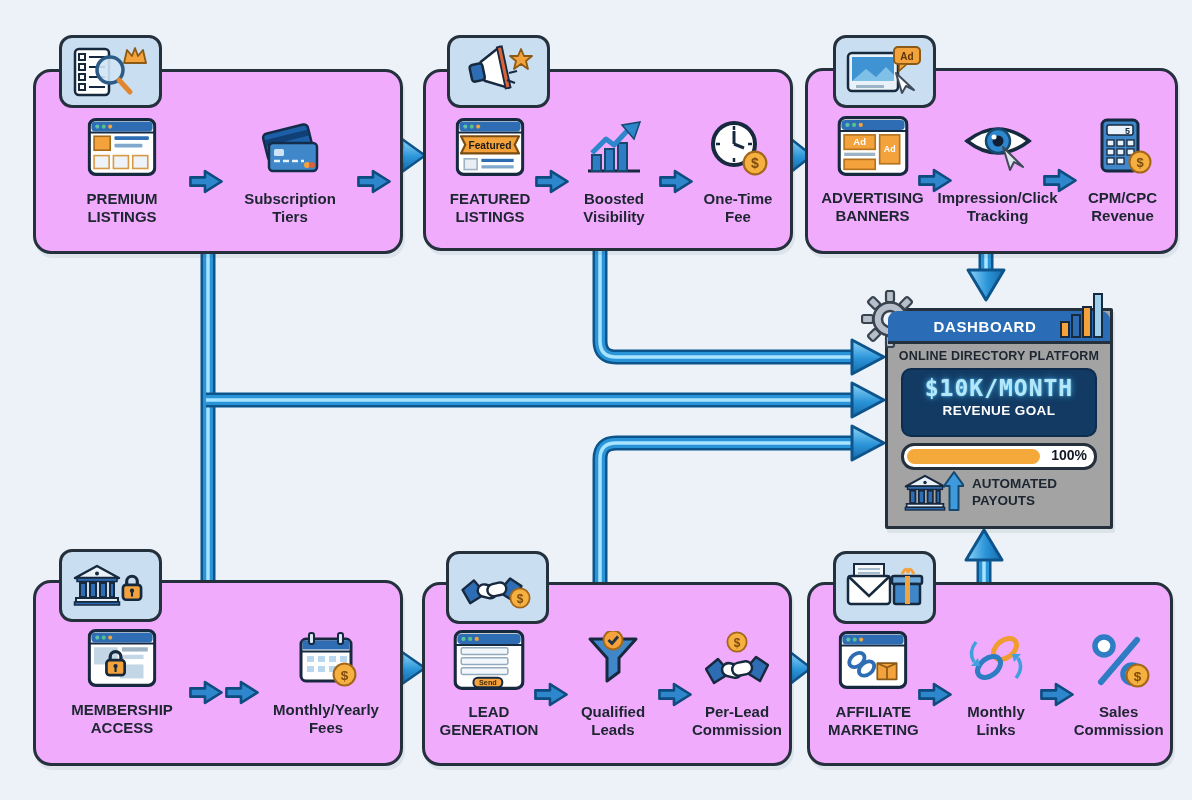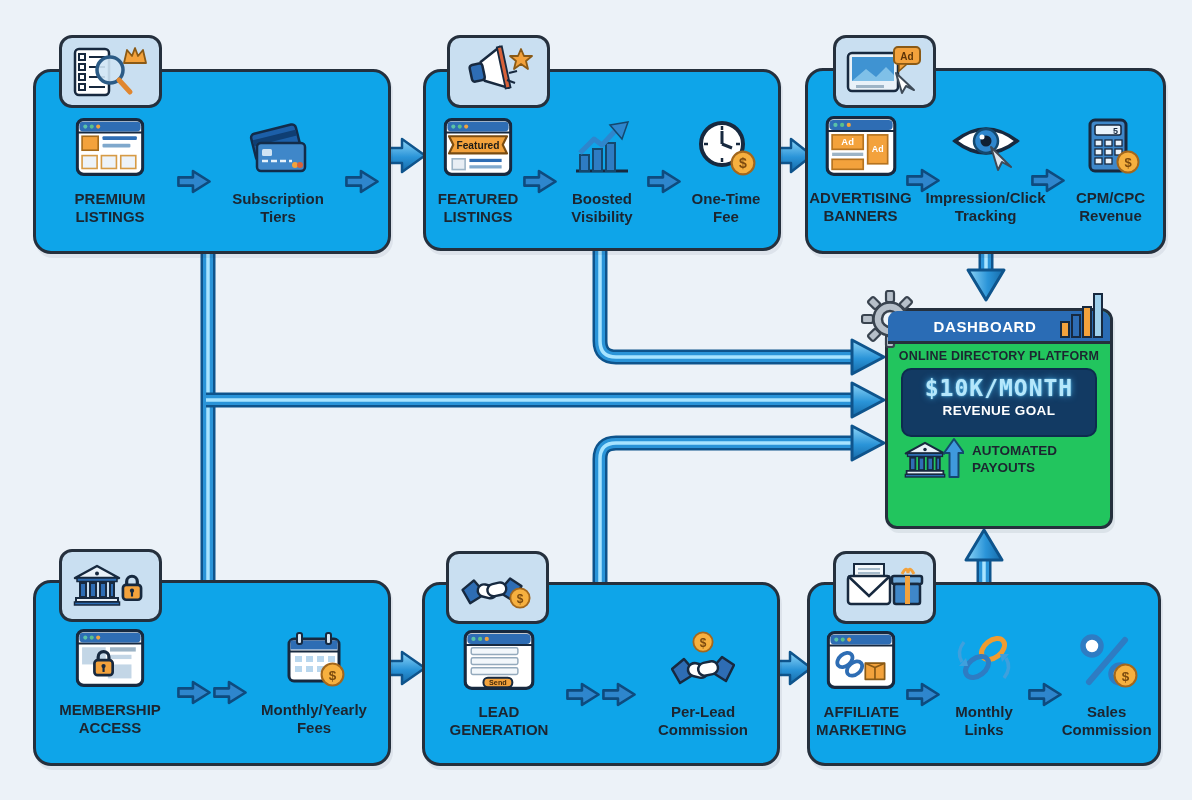--- a/index.html
+++ b/index.html
@@ -6,33 +6,33 @@
   body{font-family:"Liberation Sans",sans-serif;}
   #canvas{position:relative;width:1192px;height:800px;background:#ecf2f8;overflow:hidden;}
   svg{display:block;}
   .pipes{position:absolute;left:0;top:0;z-index:0;}
   .p-out{fill:none;stroke:#0e548c;stroke-width:15;}
   .p-mid{fill:none;stroke:#2a94d8;stroke-width:10;}
   .p-in{fill:none;stroke:#a8e4ff;stroke-width:3.5;}
   .ahead{stroke:#0e548c;stroke-width:3;stroke-linejoin:round;}
   .barrow{stroke:#0e548c;stroke-width:2.5;stroke-linejoin:round;}
 
-  .flow-box{position:absolute;background:#0ea5e9;border:3.5px solid #25303d;border-radius:18px;
-    z-index:1;box-shadow:2px 4px 0 rgba(30,45,70,0.07);}
+  .flow-box{position:absolute;background:#f0abfc;border:3.5px solid #25303d;border-radius:18px;
+    z-index:1;box-shadow:2px 4px 0 rgba(30,45,70,0.07);padding-left:12px;}
   .badge{position:absolute;width:97px;height:67px;background:#c9dff1;border:3px solid #25303d;
     border-radius:13px;display:flex;align-items:center;justify-content:center;z-index:3;}
   .items{display:flex;align-items:flex-start;padding:34px 8px 0 8px;}
   .item{flex:1 1 0;min-width:0;display:flex;flex-direction:column;align-items:center;}
   .icon{height:82px;display:flex;align-items:center;justify-content:center;}
   .label{margin-top:2px;font-size:15px;font-weight:bold;color:#1c2530;text-align:center;
     line-height:1.22;white-space:pre-line;}
   .marrow{flex:0 0 auto;width:36px;height:27px;margin-top:62px;}
 
-  .dashboard{position:absolute;left:885px;top:308px;width:222px;height:215px;background:#22c55e;
-    border:3.5px solid #25303d;border-radius:12px;z-index:2;box-shadow:2px 4px 0 rgba(30,45,70,0.08);}
+  .dashboard{position:absolute;left:885px;top:308px;width:222px;height:215px;background:#a3a3a3;
+    border:3.5px solid #25303d;border-radius:2px;z-index:2;box-shadow:2px 4px 0 rgba(30,45,70,0.08);}
   .dash-header{position:relative;height:30px;background:#2a6cb5;border-radius:9px 9px 0 0;
     border-bottom:3px solid #25303d;display:flex;align-items:center;justify-content:center;}
   .dash-header-title{color:#fff;font-weight:bold;font-size:15px;letter-spacing:0.6px;margin-right:28px;}
   .dash-chart{position:absolute;right:5px;top:-22px;}
   .dash-gear{position:absolute;left:-27px;top:-21px;}
   .dash-sub{margin-top:5px;text-align:center;font-size:12.5px;font-weight:bold;color:#1c2530;letter-spacing:0.2px;}
   .goal-box{margin:5px 13px 0;background:#123a63;border:2px solid #0d2c4e;border-radius:10px;
     padding:5px 2px 17px;text-align:center;}
   .goal-amount{font-family:"DejaVu Sans Mono",monospace;font-weight:bold;font-size:23px;
     color:#b5e7fb;letter-spacing:1px;text-shadow:0 0 7px #3fa9e2,0 0 2px #7fd4f7;}
@@ -382,20 +382,24 @@
           <rect x="35" y="5" width="8" height="43" fill="#9fd0ec"></rect>
         </g>
       </svg>
     </div>
   </div>
   <div class="dash-sub">ONLINE DIRECTORY PLATFORM</div>
   <div class="goal-box">
     <div class="goal-amount">$10K/MONTH</div>
     <div class="goal-label">REVENUE GOAL</div>
   </div>
+  <div class="progress">
+    <div class="progress-fill"></div>
+    <div class="progress-pct">100%</div>
+  </div>
   <div class="payouts">
     <svg width="60" height="46" viewBox="0 0 60 46">
       <use href="#bank" x="0" y="4" width="42" height="37"></use>
       <polygon points="50,2 60,16 54.5,16 54.5,40 45.5,40 45.5,16 40,16" fill="#3f9add" stroke="#14486e" stroke-width="2" stroke-linejoin="round"></polygon>
     </svg>
     <div class="payouts-label">AUTOMATED
 PAYOUTS</div>
   </div>
 </div>
 
@@ -475,20 +479,31 @@
         <rect x="18" y="43" width="26" height="8.5" rx="4" fill="#f3a23c" stroke="#17293f" stroke-width="1.8"></rect>
         <text x="31" y="49.5" font-size="6.5" font-weight="bold" fill="#43290a" text-anchor="middle" font-family="Liberation Sans, sans-serif">Send</text>
       </svg>
           </div>
       <div class="label">LEAD
 GENERATION</div>
     </div>
     <svg class="marrow" viewBox="0 0 34 26">
           <polygon points="2,9 16,9 16,3 32,13 16,23 16,17 2,17" fill="#2e86cd" stroke="#0e4b7e" stroke-width="2.5" stroke-linejoin="round"></polygon>
         </svg>
+    <div class="item">
+      <div class="icon">
+            <svg width="58" height="58" viewBox="0 0 58 58">
+        <path d="M6 8 h46 l-17 19 v14 l-12 9 V27 Z" fill="#3f87c9" stroke="#17293f" stroke-width="3" stroke-linejoin="round"></path>
+        <circle cx="29" cy="9" r="9.5" fill="#f3a23c" stroke="#a3671c" stroke-width="2"></circle>
+        <path d="M24.5 9 l3.5 3.5 l6 -7" fill="none" stroke="#243140" stroke-width="2.8"></path>
+      </svg>
+          </div>
+      <div class="label">Qualified
+Leads</div>
+    </div>
     <svg class="marrow" viewBox="0 0 34 26">
           <polygon points="2,9 16,9 16,3 32,13 16,23 16,17 2,17" fill="#2e86cd" stroke="#0e4b7e" stroke-width="2.5" stroke-linejoin="round"></polygon>
         </svg>
     <div class="item">
       <div class="icon">
             <svg width="70" height="58" viewBox="0 0 70 58">
         <use href="#coin" x="24" y="0" width="22" height="22"></use>
         <use href="#shake" x="3" y="16" width="64" height="40"></use>
       </svg>
           </div>

